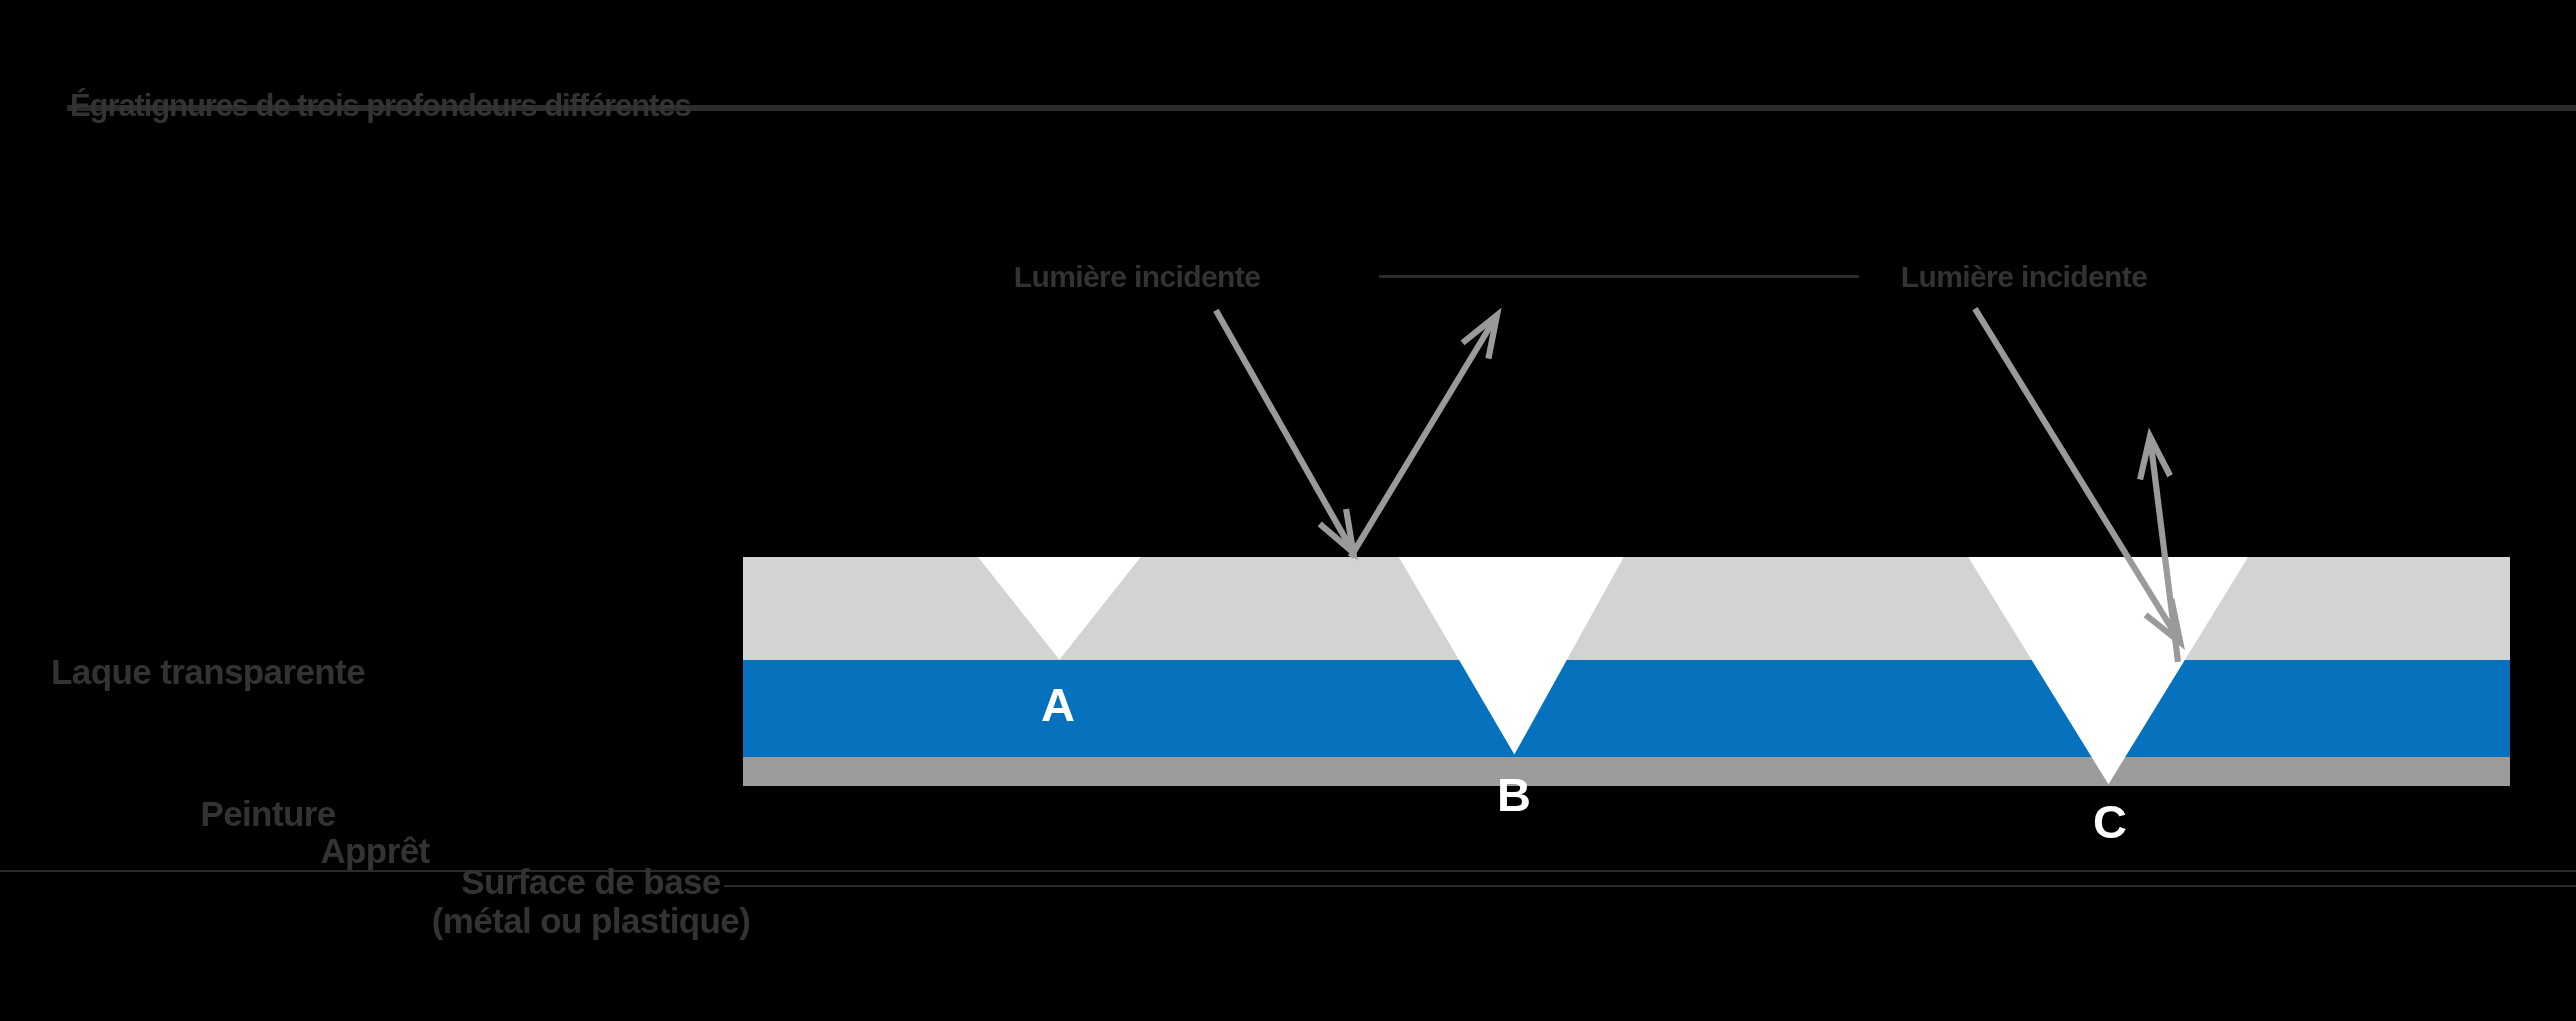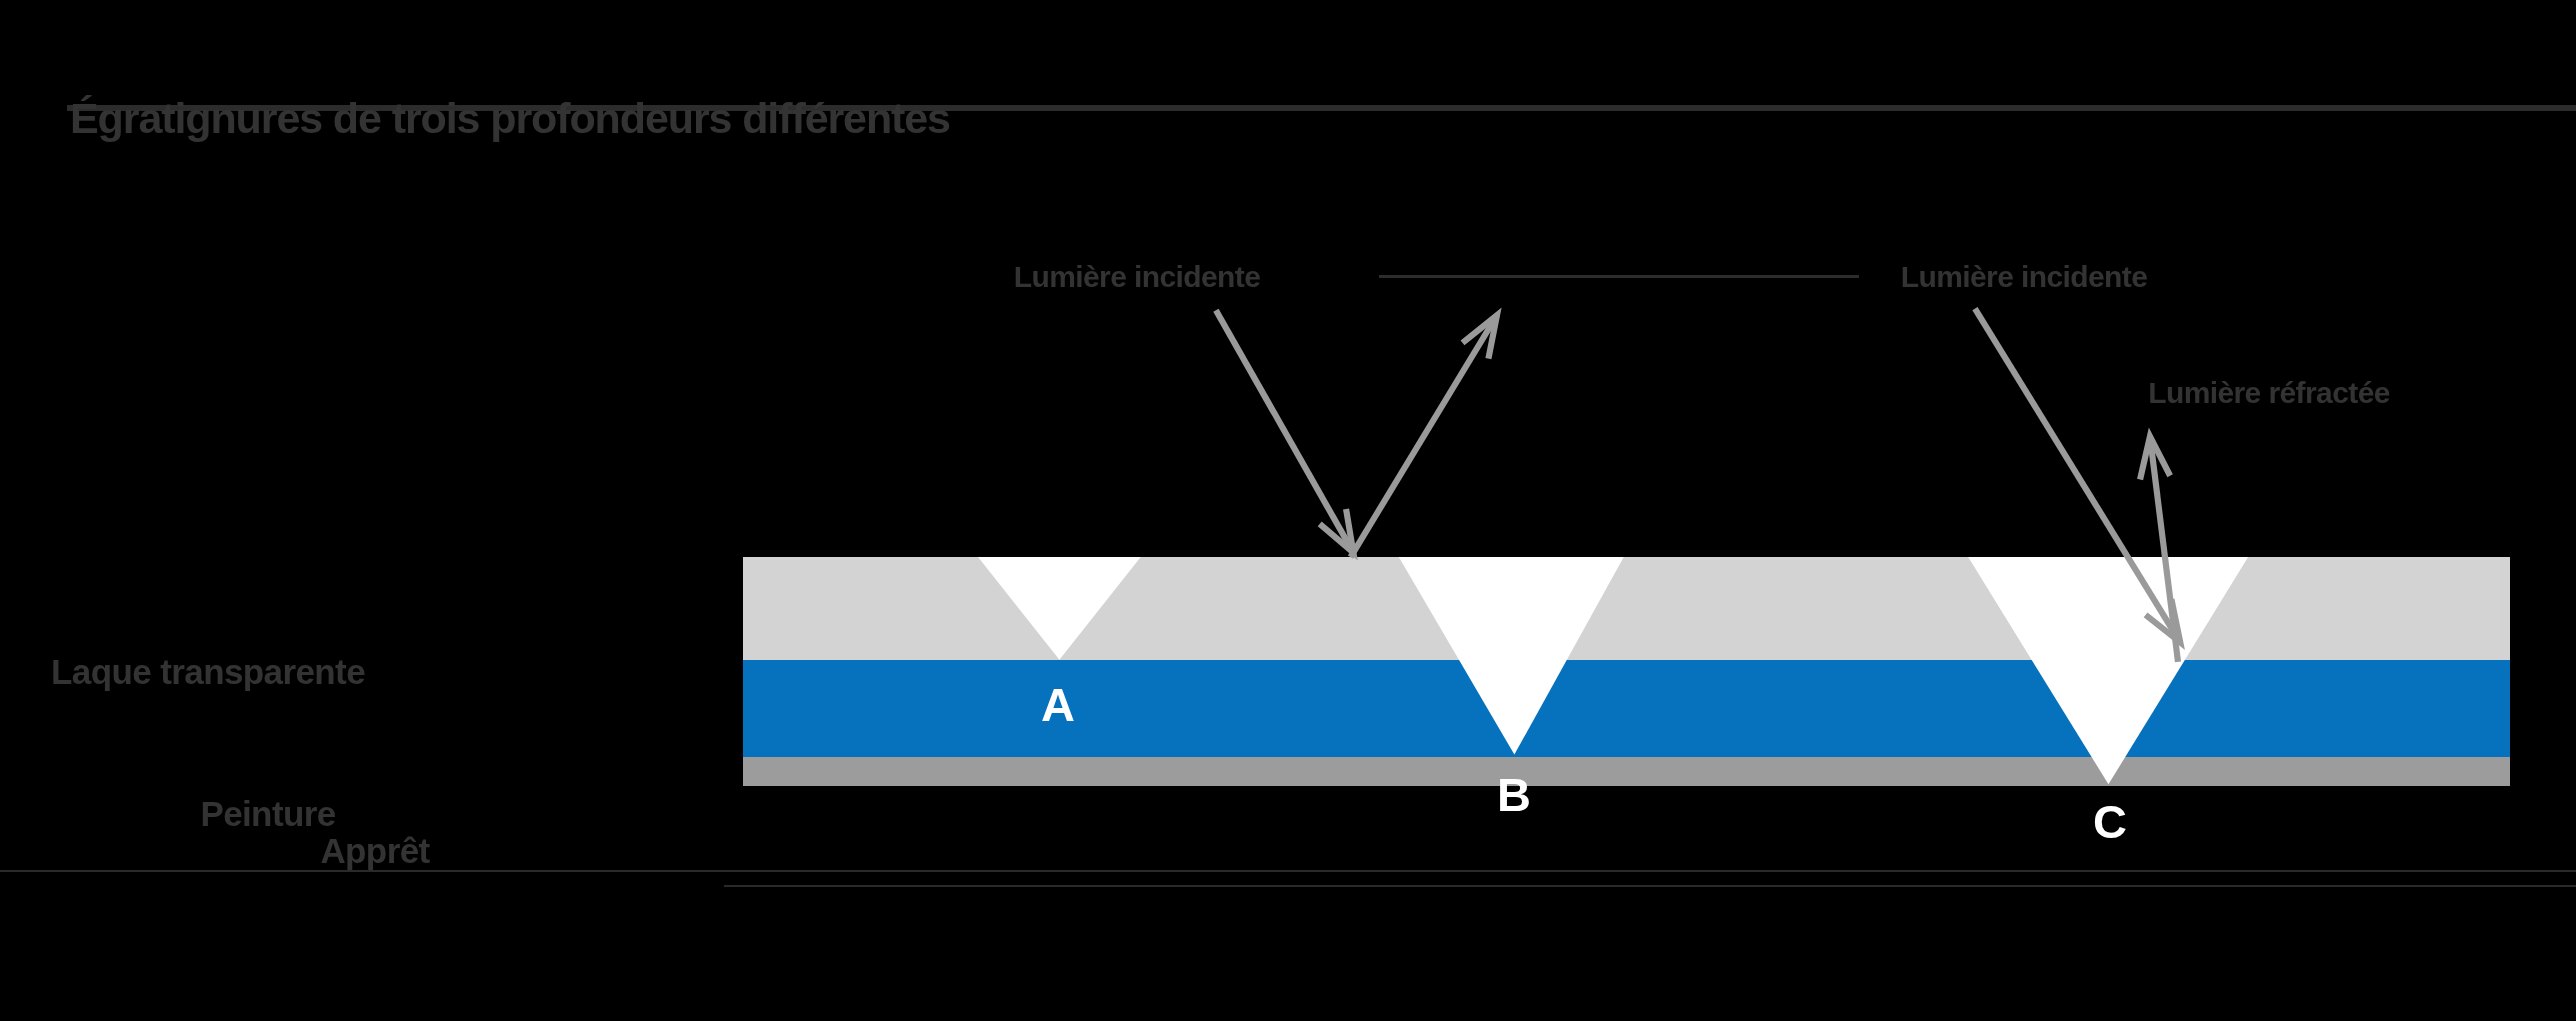--- a/index.html
+++ b/index.html
@@ -22,21 +22,21 @@
     font-family:"Liberation Sans", sans-serif;
   }
   
   .hline{position:absolute;background:var(--leader_line);}
   .title-rule{left:67px;top:105px;width:2509px;height:5.6px;background:var(--rule_line);}
   .connector-line{left:1379px;top:275px;width:480px;height:3.4px;background:var(--rule_line);}
   .leader-1{left:0px;top:870px;width:2576px;height:2.2px;}
   .leader-2{left:724px;top:885px;width:1852px;height:2.2px;}
   
   .txt{position:absolute;color:var(--label_text);font-weight:700;white-space:nowrap;}
-  .page-title{left:70px;top:94px;font-size:43px;letter-spacing:-1.1px;}
+  .page-title{left:70px;top:88px;font-size:31px;letter-spacing:-1.1px;}
   .anno{transform:translate(-50%,-50%);font-size:30px;letter-spacing:-0.6px;}
   .anno-incident-1{left:1137px;top:277px;}
   .anno-reflechie{left:1556px;top:277px;}
   .anno-incident-2{left:2024px;top:277px;}
   .anno-refractee{left:2269px;top:393px;}
   .side{transform:translate(-50%,-50%);font-size:35px;letter-spacing:-0.6px;}
   .side-laque{left:208px;top:672px;}
   .side-peinture{left:268px;top:814px;}
   .side-appret{left:375px;top:851px;}
   .side-surface{left:591px;top:901px;text-align:center;line-height:39px;white-space:pre-line;}
@@ -85,24 +85,25 @@
     <polygon points="3508,993 4007,993 3758,1398" fill="#ffffff"></polygon>
 
     <line x1="2167" y1="553" x2="2412" y2="985" stroke="#9a9a9a" stroke-width="11" marker-end="url(#openhead)"></line>
     <line x1="2407" y1="993" x2="2668" y2="562" stroke="#9a9a9a" stroke-width="11" marker-end="url(#openhead)"></line>
     <line x1="3520" y1="550" x2="3886" y2="1145" stroke="#9a9a9a" stroke-width="11" marker-end="url(#openhead)"></line>
     <line x1="3882" y1="1180" x2="3832" y2="778" stroke="#9a9a9a" stroke-width="11" marker-end="url(#openhead)"></line>
   </svg>
 
   <div class="txt anno anno-incident-1">Lumière incidente</div>
   <div class="txt anno anno-incident-2">Lumière incidente</div>
-  <div class="txt anno anno-refractee">Lumière réfractée</div>
 
   <div class="txt side side-laque">Laque transparente</div>
   <div class="txt side side-peinture">Peinture</div>
   <div class="txt side side-appret">Apprêt</div>
+  <div class="txt side side-surface">Surface de base
+(métal ou plastique)</div>
 
   <div class="scratch-letter letter-a">A</div>
   <div class="scratch-letter letter-b">B</div>
   <div class="scratch-letter letter-c">C</div>
 
 </div>
 
 
 </body></html>

